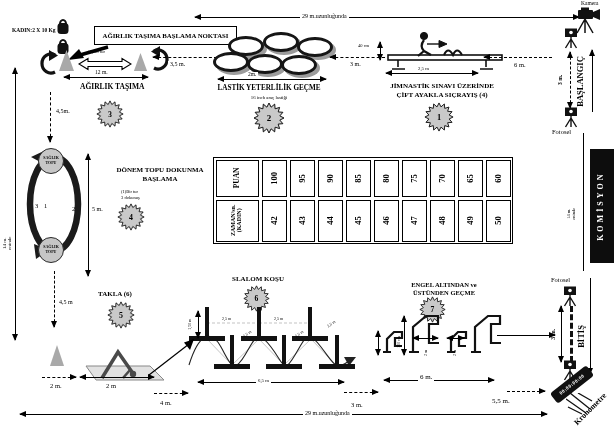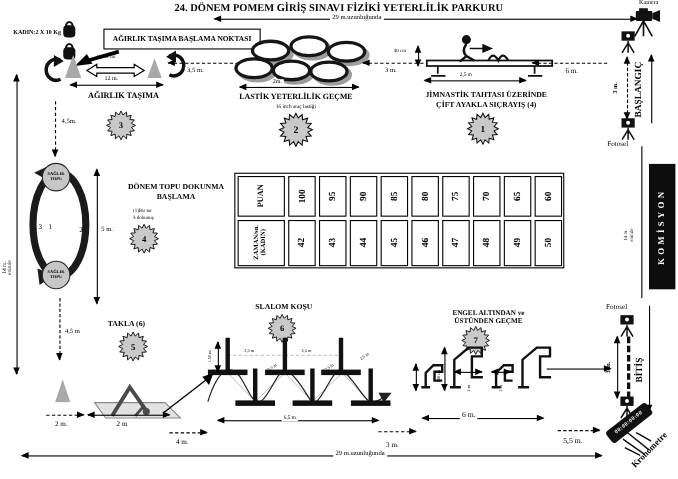--- a/index.html
+++ b/index.html
@@ -52,21 +52,20 @@
 <body>
 
 <div id="canvas">
 
   <svg width="0" height="0" style="position:absolute">
       <defs>
     <polygon id="seal" points="15,0 10.8,2.1 13.9,5.7 9.2,6.1 10.6,10.6 6.1,9.2 5.7,13.9 2.1,10.8 0,15 -2.1,10.8 -5.7,13.9 -6.1,9.2 -10.6,10.6 -9.2,6.1 -13.9,5.7 -10.8,2.1 -15,0 -10.8,-2.1 -13.9,-5.7 -9.2,-6.1 -10.6,-10.6 -6.1,-9.2 -5.7,-13.9 -2.1,-10.8 0,-15 2.1,-10.8 5.7,-13.9 6.1,-9.2 10.6,-10.6 9.2,-6.1 13.9,-5.7 10.8,-2.1" fill="#c9c9c9" stroke="#111" stroke-width="1"></polygon>
   </defs>
     </svg>
 
-  <div class="lbl b ctr" style="left:0;right:0;top:3px;font-size:9.5px">24. DÖNEM POMEM GİRİŞ SINAVI FİZİKİ YETERLİLİK PARKURU</div>
 
   <div class="ha a-l a-r" style="left:195px;top:17px;width:384px"></div>
   <div class="lbl bgw" style="left:300px;top:13px;font-size:6px">29 m.uzunluğunda</div>
 
   <div class="lbl" style="left:581px;top:1px;font-size:5.5px">Kamera</div>
   <svg class="abs" style="left:572px;top:7px" width="34" height="27" viewBox="0 0 34 27">
     <rect x="6" y="3" width="15" height="9" rx="1" fill="#111"></rect>
     <polygon points="21,5 28,2 28,13 21,10" fill="#111"></polygon>
     <rect x="9" y="0.5" width="8" height="2.6" fill="#111"></rect>
     <path d="M13,12 L5,26 M13,12 L21,26 M13,12 V26" stroke="#111" stroke-width="1.5" fill="none"></path>
@@ -157,21 +156,21 @@
       <path d="M104,32 v7 M98,41 h13" stroke-width="1.6"></path>
       <path d="M62,27 q4,-9 9,0 q4,-9 9,0" stroke-width="2"></path>
       <circle cx="42" cy="8" r="3.6" fill="#111"></circle>
       <path d="M42,12 c-3,4 -3,8 0,11 l7,4 m-7,-4 l-6,5" stroke-width="2.2"></path>
       <path d="M45,16 h14" stroke-width="1.4"></path>
       <polygon points="65,16 57,12.5 57,19.5" fill="#111"></polygon>
     </g>
   </svg>
   <div class="ha a-l a-r" style="left:386px;top:73px;width:92px"></div>
   <div class="lbl bgw" style="left:416px;top:66px;font-size:4.8px">2,5 m</div>
-  <div class="lbl b ctr" style="left:372px;top:83px;width:140px;font-size:7px">JİMNASTİK TAHTASI ÜZERİNDE</div>
+  <div class="lbl b ctr" style="left:372px;top:83px;width:140px;font-size:7px">JİMNASTİK SINAVI ÜZERİNDE</div>
   <div class="lbl b ctr" style="left:372px;top:92px;width:140px;font-size:7px">ÇİFT AYAKLA SIÇRAYIŞ (4)</div>
   <svg class="abs" style="left:424px;top:102px" width="30" height="30" viewBox="-16 -16 32 32">
     <use href="#seal"></use>
       <text x="0" y="3.2" text-anchor="middle" font-size="9" font-weight="bold">1</text>
   </svg>
   <div class="ha dsh a-l" style="left:484px;top:57px;width:68px"></div>
   <div class="lbl bgw" style="left:512px;top:61px;font-size:6.5px">6 m.</div>
 
   <div class="va a-u a-d" style="left:15px;top:68px;height:272px"></div>
   <div class="vwrap" style="left:1px;top:212px;width:13px;height:62px">
@@ -371,21 +370,21 @@
     <span class="vtext" style="font-size:3.8px">2 m</span>
   </div>
   <div class="ha a-l a-r" style="left:447px;top:338px;width:17px"></div>
   <div class="vwrap" style="left:450px;top:345px;width:9px;height:16px">
     <span class="vtext" style="font-size:3.8px">2 m</span>
   </div>
   <div class="ha a-l a-r" style="left:384px;top:380px;width:110px"></div>
   <div class="lbl bgw" style="left:418px;top:374px;font-size:7px">6 m.</div>
   <div class="ha a-r" style="left:497px;top:335px;width:58px"></div>
   <div class="ha dsh a-r" style="left:507px;top:391px;width:38px"></div>
-  <div class="lbl" style="left:512px;top:398px;font-size:7px">5,5 m.</div>
+  <div class="lbl" style="left:492px;top:398px;font-size:7px">5,5 m.</div>
 
   <div class="lbl" style="left:551px;top:276px;font-size:6.5px">Fotosel</div>
   <svg class="abs" style="left:561px;top:285px" width="18" height="23" viewBox="0 0 18 23">
     <rect x="3" y="1.5" width="12" height="8.5" fill="#111"></rect>
       <circle cx="9" cy="5.5" r="1.8" fill="#fff"></circle>
     <path d="M9,10 V21 M9,12 L3.5,21 M9,12 L14.5,21" stroke="#111" stroke-width="1.4" fill="none"></path>
   </svg>
   <div class="va a-u a-d" style="left:561px;top:306px;height:56px"></div>
   <div class="vwrap" style="left:548px;top:320px;width:11px;height:28px">
     <span class="vtext b" style="font-size:6px">3 m.</span>

